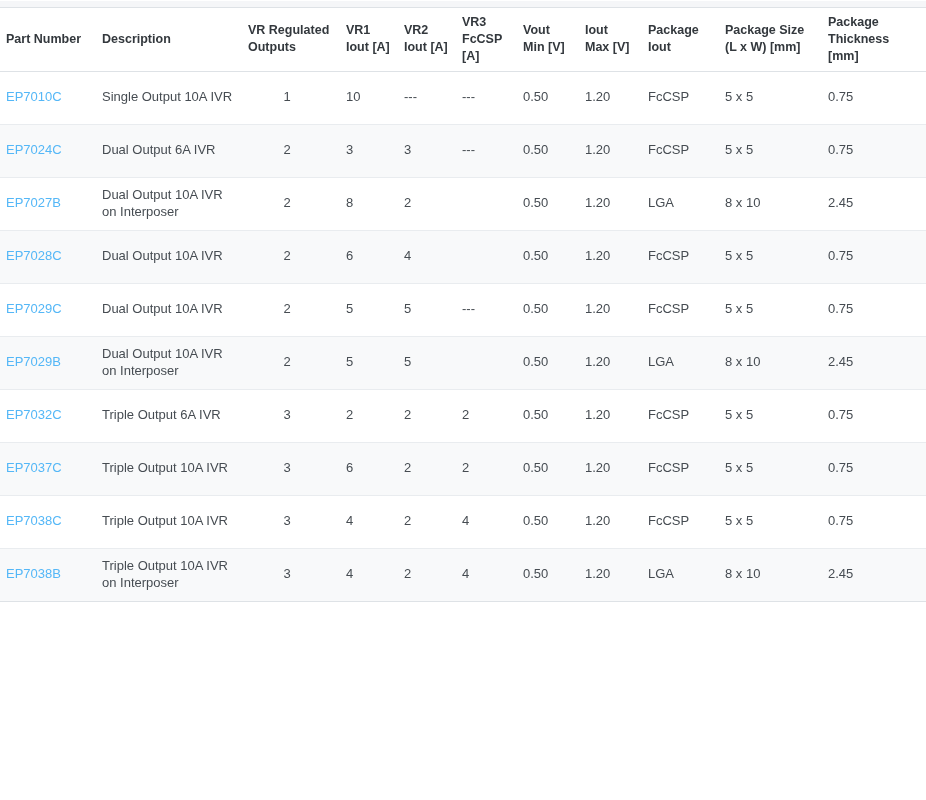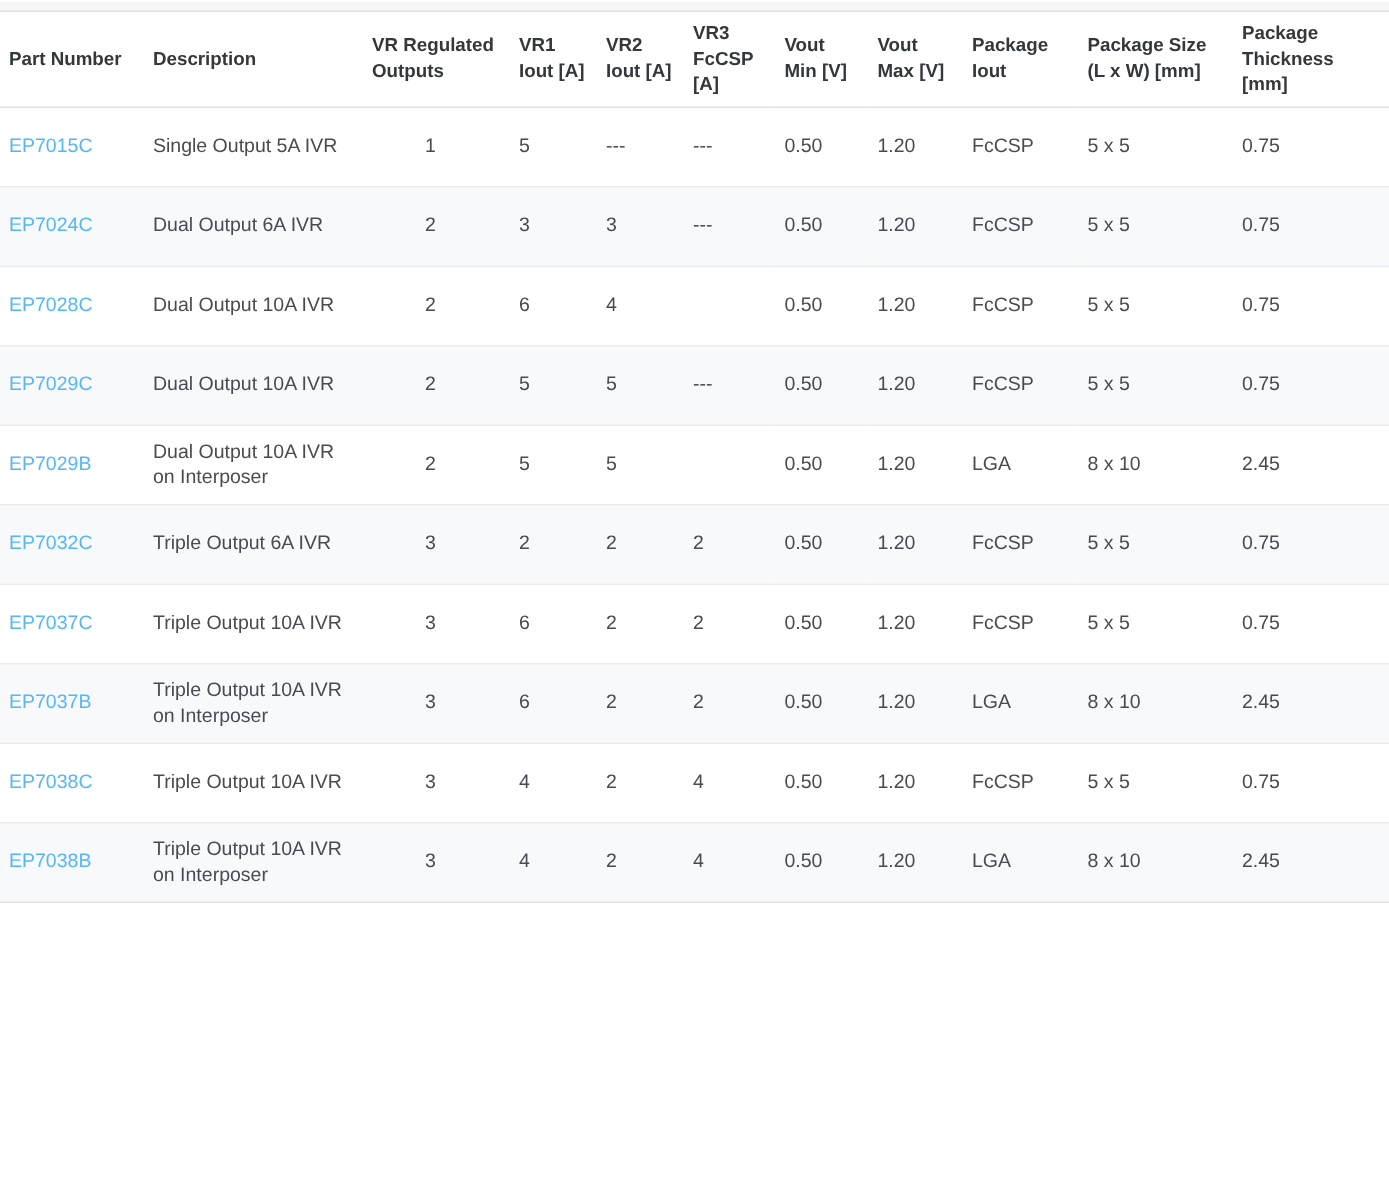--- a/index.html
+++ b/index.html
@@ -67,32 +67,32 @@
     </colgroup>
   <thead>
     <tr>
         <th>Part Number</th>
         <th>Description</th>
         <th>VR Regulated Outputs</th>
         <th>VR1 Iout [A]</th>
         <th>VR2 Iout [A]</th>
         <th>VR3 FcCSP [A]</th>
         <th>Vout Min [V]</th>
-        <th>Vout Max [V]</th>
+        <th>Iout Max [V]</th>
         <th>Package Iout</th>
         <th>Package Size (L x W) [mm]</th>
         <th>Package Thickness [mm]</th>
       </tr>
   </thead>
   <tbody>
       <tr>
-        <td><a class="part-link" href="#">EP7015C</a></td>
-        <td>Single Output 5A IVR</td>
+        <td><a class="part-link" href="#">EP7010C</a></td>
+        <td>Single Output 10A IVR</td>
         <td class="center">1</td>
-        <td>5</td>
+        <td>10</td>
         <td>---</td>
         <td>---</td>
         <td>0.50</td>
         <td>1.20</td>
         <td>FcCSP</td>
         <td>5 x 5</td>
         <td>0.75</td>
       </tr>
       <tr>
         <td><a class="part-link" href="#">EP7024C</a></td>
@@ -101,96 +101,96 @@
         <td>3</td>
         <td>3</td>
         <td>---</td>
         <td>0.50</td>
         <td>1.20</td>
         <td>FcCSP</td>
         <td>5 x 5</td>
         <td>0.75</td>
       </tr>
       <tr>
-        <td><a class="part-link" href="#">EP7028C</a></td>
-        <td>Dual Output 10A IVR</td>
-        <td class="center">2</td>
-        <td>6</td>
-        <td>4</td>
-        <td></td>
-        <td>0.50</td>
-        <td>1.20</td>
-        <td>FcCSP</td>
-        <td>5 x 5</td>
-        <td>0.75</td>
-      </tr>
-      <tr>
-        <td><a class="part-link" href="#">EP7029C</a></td>
-        <td>Dual Output 10A IVR</td>
-        <td class="center">2</td>
-        <td>5</td>
-        <td>5</td>
-        <td>---</td>
-        <td>0.50</td>
-        <td>1.20</td>
-        <td>FcCSP</td>
-        <td>5 x 5</td>
-        <td>0.75</td>
-      </tr>
-      <tr>
-        <td><a class="part-link" href="#">EP7029B</a></td>
+        <td><a class="part-link" href="#">EP7027B</a></td>
         <td>Dual Output 10A IVR on Interposer</td>
         <td class="center">2</td>
-        <td>5</td>
-        <td>5</td>
+        <td>8</td>
+        <td>2</td>
         <td></td>
         <td>0.50</td>
         <td>1.20</td>
         <td>LGA</td>
         <td>8 x 10</td>
         <td>2.45</td>
       </tr>
       <tr>
-        <td><a class="part-link" href="#">EP7032C</a></td>
-        <td>Triple Output 6A IVR</td>
-        <td class="center">3</td>
-        <td>2</td>
-        <td>2</td>
-        <td>2</td>
-        <td>0.50</td>
-        <td>1.20</td>
-        <td>FcCSP</td>
-        <td>5 x 5</td>
-        <td>0.75</td>
-      </tr>
-      <tr>
-        <td><a class="part-link" href="#">EP7037C</a></td>
-        <td>Triple Output 10A IVR</td>
-        <td class="center">3</td>
+        <td><a class="part-link" href="#">EP7028C</a></td>
+        <td>Dual Output 10A IVR</td>
+        <td class="center">2</td>
         <td>6</td>
-        <td>2</td>
-        <td>2</td>
-        <td>0.50</td>
-        <td>1.20</td>
-        <td>FcCSP</td>
-        <td>5 x 5</td>
-        <td>0.75</td>
-      </tr>
-      <tr>
-        <td><a class="part-link" href="#">EP7037B</a></td>
-        <td>Triple Output 10A IVR on Interposer</td>
-        <td class="center">3</td>
-        <td>6</td>
-        <td>2</td>
-        <td>2</td>
+        <td>4</td>
+        <td></td>
+        <td>0.50</td>
+        <td>1.20</td>
+        <td>FcCSP</td>
+        <td>5 x 5</td>
+        <td>0.75</td>
+      </tr>
+      <tr>
+        <td><a class="part-link" href="#">EP7029C</a></td>
+        <td>Dual Output 10A IVR</td>
+        <td class="center">2</td>
+        <td>5</td>
+        <td>5</td>
+        <td>---</td>
+        <td>0.50</td>
+        <td>1.20</td>
+        <td>FcCSP</td>
+        <td>5 x 5</td>
+        <td>0.75</td>
+      </tr>
+      <tr>
+        <td><a class="part-link" href="#">EP7029B</a></td>
+        <td>Dual Output 10A IVR on Interposer</td>
+        <td class="center">2</td>
+        <td>5</td>
+        <td>5</td>
+        <td></td>
         <td>0.50</td>
         <td>1.20</td>
         <td>LGA</td>
         <td>8 x 10</td>
         <td>2.45</td>
+      </tr>
+      <tr>
+        <td><a class="part-link" href="#">EP7032C</a></td>
+        <td>Triple Output 6A IVR</td>
+        <td class="center">3</td>
+        <td>2</td>
+        <td>2</td>
+        <td>2</td>
+        <td>0.50</td>
+        <td>1.20</td>
+        <td>FcCSP</td>
+        <td>5 x 5</td>
+        <td>0.75</td>
+      </tr>
+      <tr>
+        <td><a class="part-link" href="#">EP7037C</a></td>
+        <td>Triple Output 10A IVR</td>
+        <td class="center">3</td>
+        <td>6</td>
+        <td>2</td>
+        <td>2</td>
+        <td>0.50</td>
+        <td>1.20</td>
+        <td>FcCSP</td>
+        <td>5 x 5</td>
+        <td>0.75</td>
       </tr>
       <tr>
         <td><a class="part-link" href="#">EP7038C</a></td>
         <td>Triple Output 10A IVR</td>
         <td class="center">3</td>
         <td>4</td>
         <td>2</td>
         <td>4</td>
         <td>0.50</td>
         <td>1.20</td>

